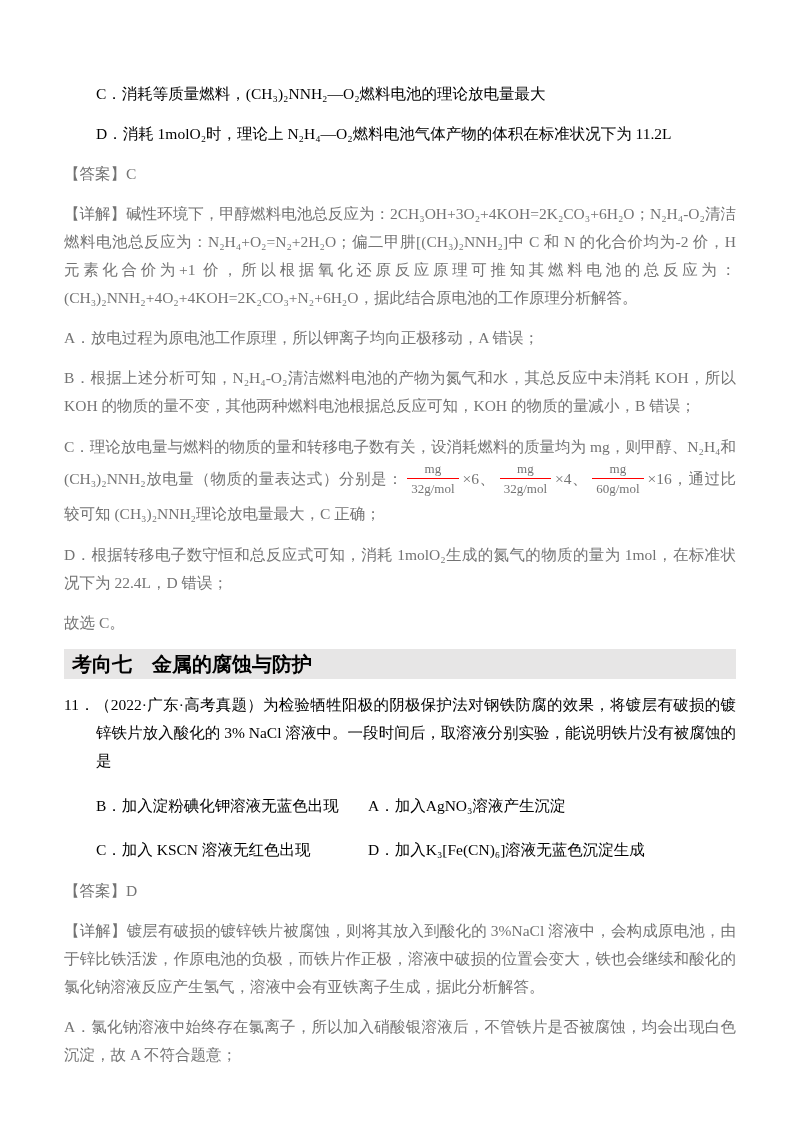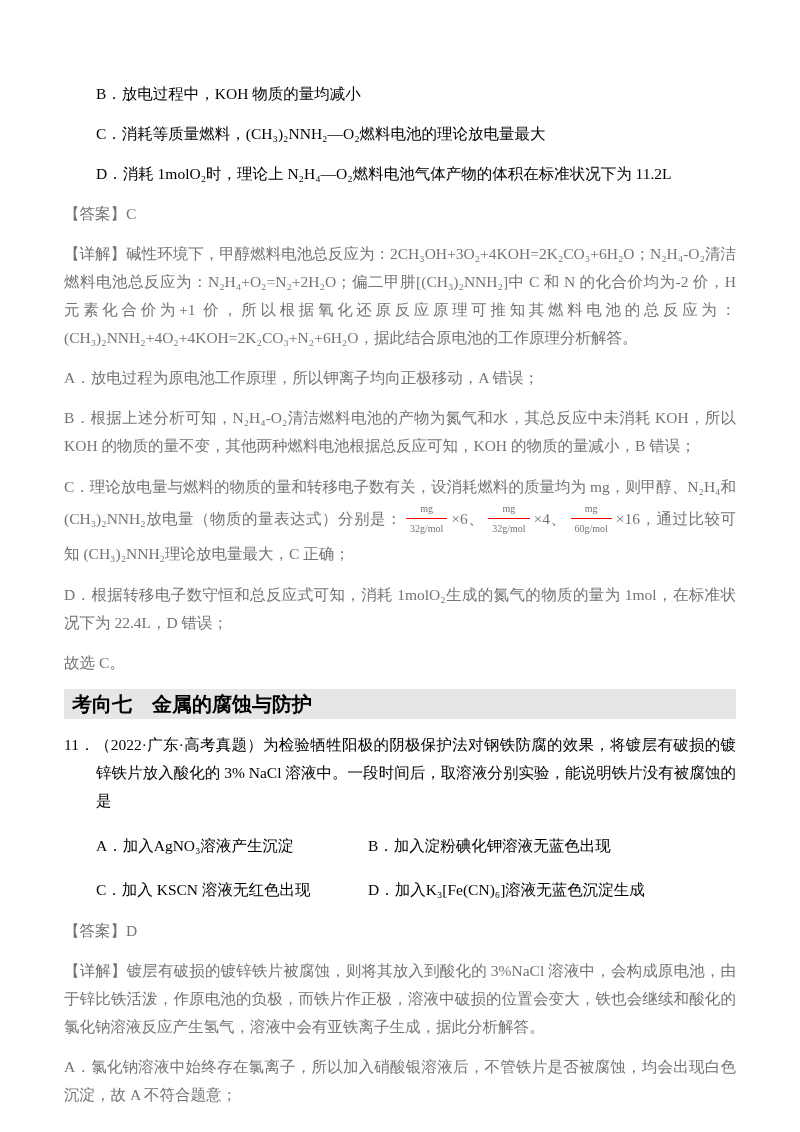--- a/index.html
+++ b/index.html
@@ -32,35 +32,34 @@
   }
   .opt-row { display: flex; margin: 0 0 6px 0; padding-left: 32px; }
   .opt-cell { width: 272px; flex: 0 0 auto; margin: 0; line-height: 38px; text-align: left; }
   .opt-cell + .opt-cell { width: auto; flex: 1 1 auto; }
   .frac {
     display: inline-flex;
     flex-direction: column;
     vertical-align: middle;
     text-align: center;
     margin: 0 4px;
-    font-size: 10px;
+    font-size: 13px;
     line-height: 17px;
     position: relative;
     top: -2px;
   }
   .frac .num { border-bottom: 1px solid #ff0000; padding: 0 4px 1px 4px; }
   .frac .den { padding: 1px 4px 0 4px; }
   .tall-line { line-height: 30px; }
 </style>
 </head>
 <body>
 
 <div class="page">
 
-  <p class="opt black">B．放电过程中，KOH 物质的量均减小</p>
   <p class="opt black">C．消耗等质量燃料，(CH₃)₂NNH₂—O₂燃料电池的理论放电量最大</p>
   <p class="opt black">D．消耗 1molO₂时，理论上 N₂H₄—O₂燃料电池气体产物的体积在标准状况下为 11.2L</p>
 
   <p class="red">【答案】C</p>
 
   <p class="red">【详解】碱性环境下，甲醇燃料电池总反应为：2CH₃OH+3O₂+4KOH=2K₂CO₃+6H₂O；N₂H₄-O₂清洁燃料电池总反应为：N₂H₄+O₂=N₂+2H₂O；偏二甲肼[(CH₃)₂NNH₂]中 C 和 N 的化合价均为-2 价，H 元素化合价为+1 价，所以根据氧化还原反应原理可推知其燃料电池的总反应为：(CH₃)₂NNH₂+4O₂+4KOH=2K₂CO₃+N₂+6H₂O，据此结合原电池的工作原理分析解答。</p>
 
   <p class="red">A．放电过程为原电池工作原理，所以钾离子均向正极移动，A 错误；</p>
 
   <p class="red">B．根据上述分析可知，N₂H₄-O₂清洁燃料电池的产物为氮气和水，其总反应中未消耗 KOH，所以 KOH 的物质的量不变，其他两种燃料电池根据总反应可知，KOH 的物质的量减小，B 错误；</p>
@@ -82,22 +81,22 @@
 
   <p class="red">故选 C。</p>
 
   <div class="section-heading">
     <span>考向七　金属的腐蚀与防护</span>
   </div>
 
   <p class="black hang">11．（2022·广东·高考真题）为检验牺牲阳极的阴极保护法对钢铁防腐的效果，将镀层有破损的镀锌铁片放入酸化的 3% NaCl 溶液中。一段时间后，取溶液分别实验，能说明铁片没有被腐蚀的是</p>
 
   <div class="opt-row">
+    <p class="opt-cell black">B．加入淀粉碘化钾溶液无蓝色出现</p>
     <p class="opt-cell black">A．加入AgNO₃溶液产生沉淀</p>
-    <p class="opt-cell black">B．加入淀粉碘化钾溶液无蓝色出现</p>
   </div>
   <div class="opt-row">
     <p class="opt-cell black">C．加入 KSCN 溶液无红色出现</p>
     <p class="opt-cell black">D．加入K₃[Fe(CN)₆]溶液无蓝色沉淀生成</p>
   </div>
 
   <p class="red" style="margin-top:8px;">【答案】D</p>
 
   <p class="red">【详解】镀层有破损的镀锌铁片被腐蚀，则将其放入到酸化的 3%NaCl 溶液中，会构成原电池，由于锌比铁活泼，作原电池的负极，而铁片作正极，溶液中破损的位置会变大，铁也会继续和酸化的氯化钠溶液反应产生氢气，溶液中会有亚铁离子生成，据此分析解答。</p>
 

